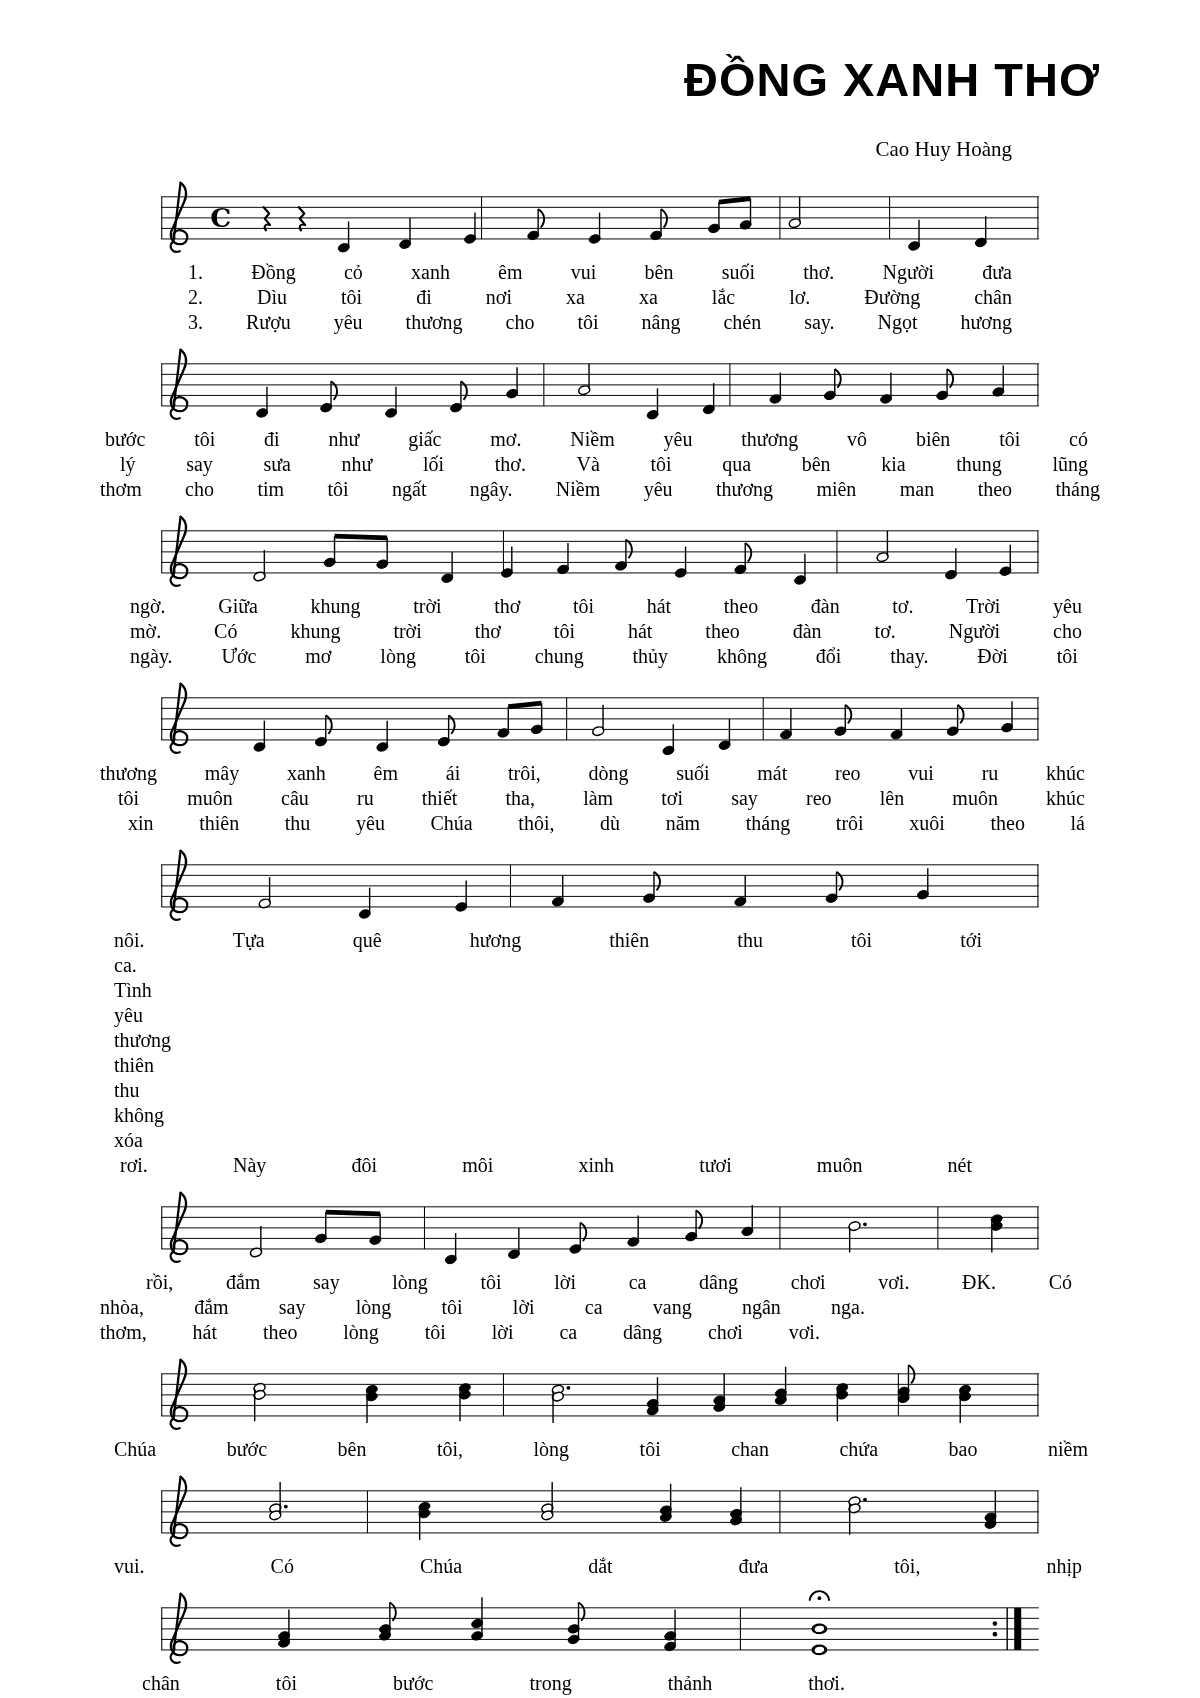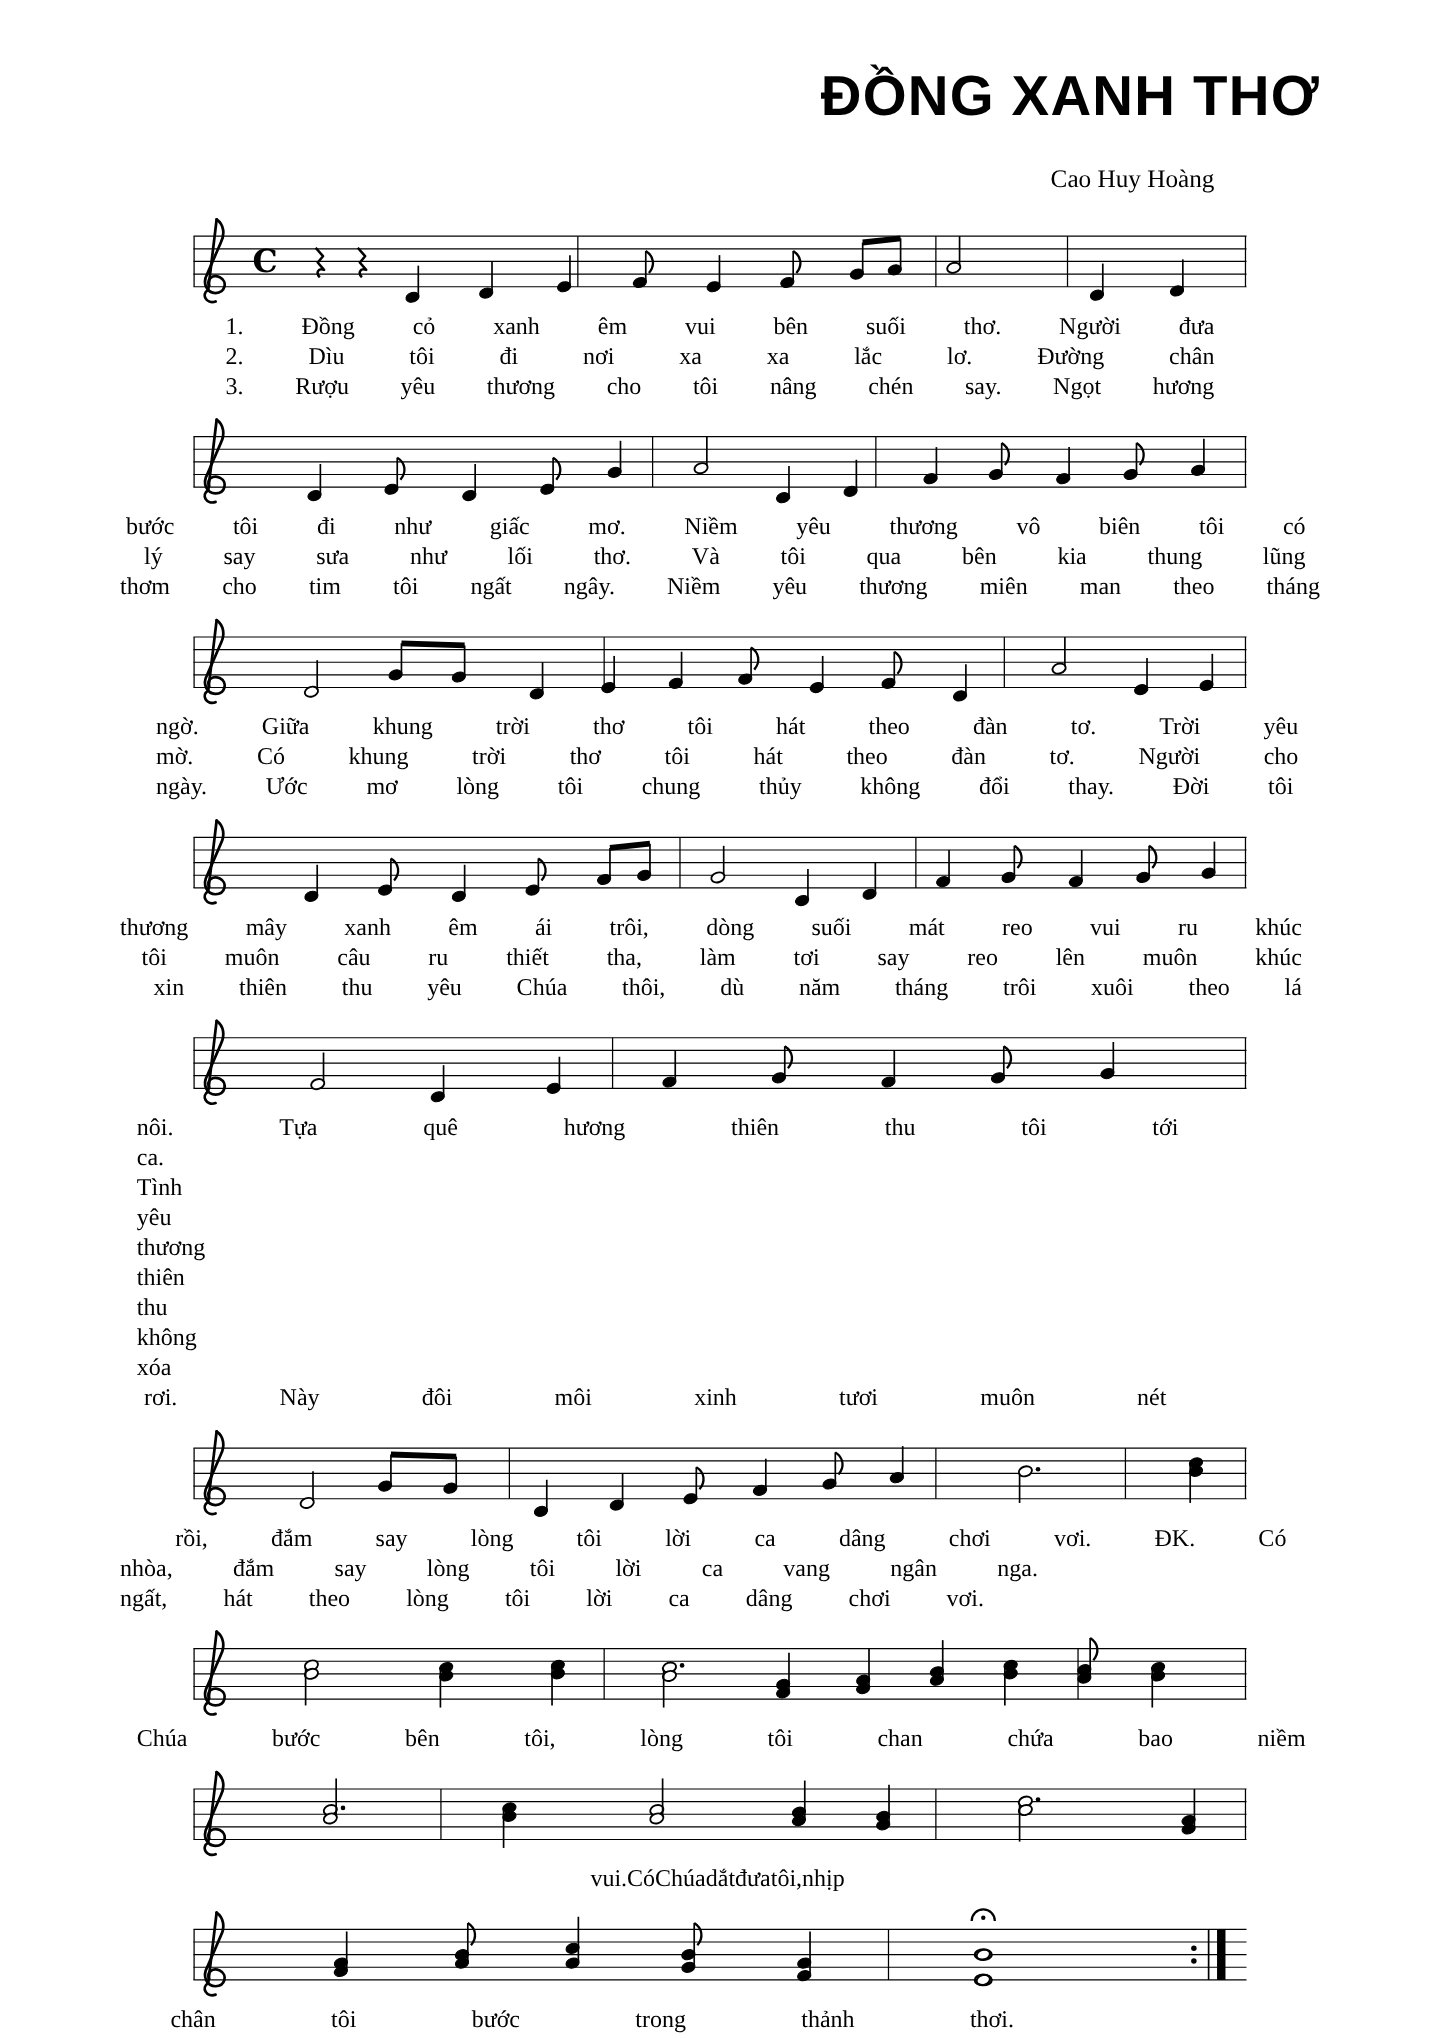--- a/index.html
+++ b/index.html
@@ -648,21 +648,21 @@
           <span class="syl">say</span>
           <span class="syl">lòng</span>
           <span class="syl">tôi</span>
           <span class="syl">lời</span>
           <span class="syl">ca</span>
           <span class="syl">vang</span>
           <span class="syl">ngân</span>
           <span class="syl">nga.</span>
         </div>
         <div class="lyr" style="padding-left: 0px; padding-right: 280px;">
-          <span class="syl">ngất,</span>
+          <span class="syl">thơm,</span>
           <span class="syl">hát</span>
           <span class="syl">theo</span>
           <span class="syl">lòng</span>
           <span class="syl">tôi</span>
           <span class="syl">lời</span>
           <span class="syl">ca</span>
           <span class="syl">dâng</span>
           <span class="syl">chơi</span>
           <span class="syl">vơi.</span>
         </div>
@@ -794,21 +794,21 @@
             <circle cx="802" cy="20" r="2.2"></circle>
             <line x1="784.5" y1="24" x2="784.5" y2="60" stroke="#000" stroke-width="1.6"></line>
           </g>
           <g>
             <ellipse cx="945" cy="40" rx="6.4" ry="4.6" transform="rotate(-18 945 40)" fill="#000" stroke="#000" stroke-width="1"></ellipse>
             <ellipse cx="945" cy="48" rx="6.4" ry="4.6" transform="rotate(-18 945 48)" fill="#000" stroke="#000" stroke-width="1"></ellipse>
             <line x1="950.5" y1="46" x2="950.5" y2="10" stroke="#000" stroke-width="1.6"></line>
           </g>
           <line x1="999" y1="10" x2="999" y2="58" stroke="#000" stroke-width="1.2"></line>
         </svg>
-        <div class="lyr" style="padding-left: 14px; padding-right: 18px; justify-content: center;">
+        <div class="lyr" style="padding-left: 14px; padding-right: 18px;">
           <span class="syl">vui.</span>
           <span class="syl">Có</span>
           <span class="syl">Chúa</span>
           <span class="syl">dắt</span>
           <span class="syl">đưa</span>
           <span class="syl">tôi,</span>
           <span class="syl">nhịp</span>
         </div>
       </section>
       <section class="system">

